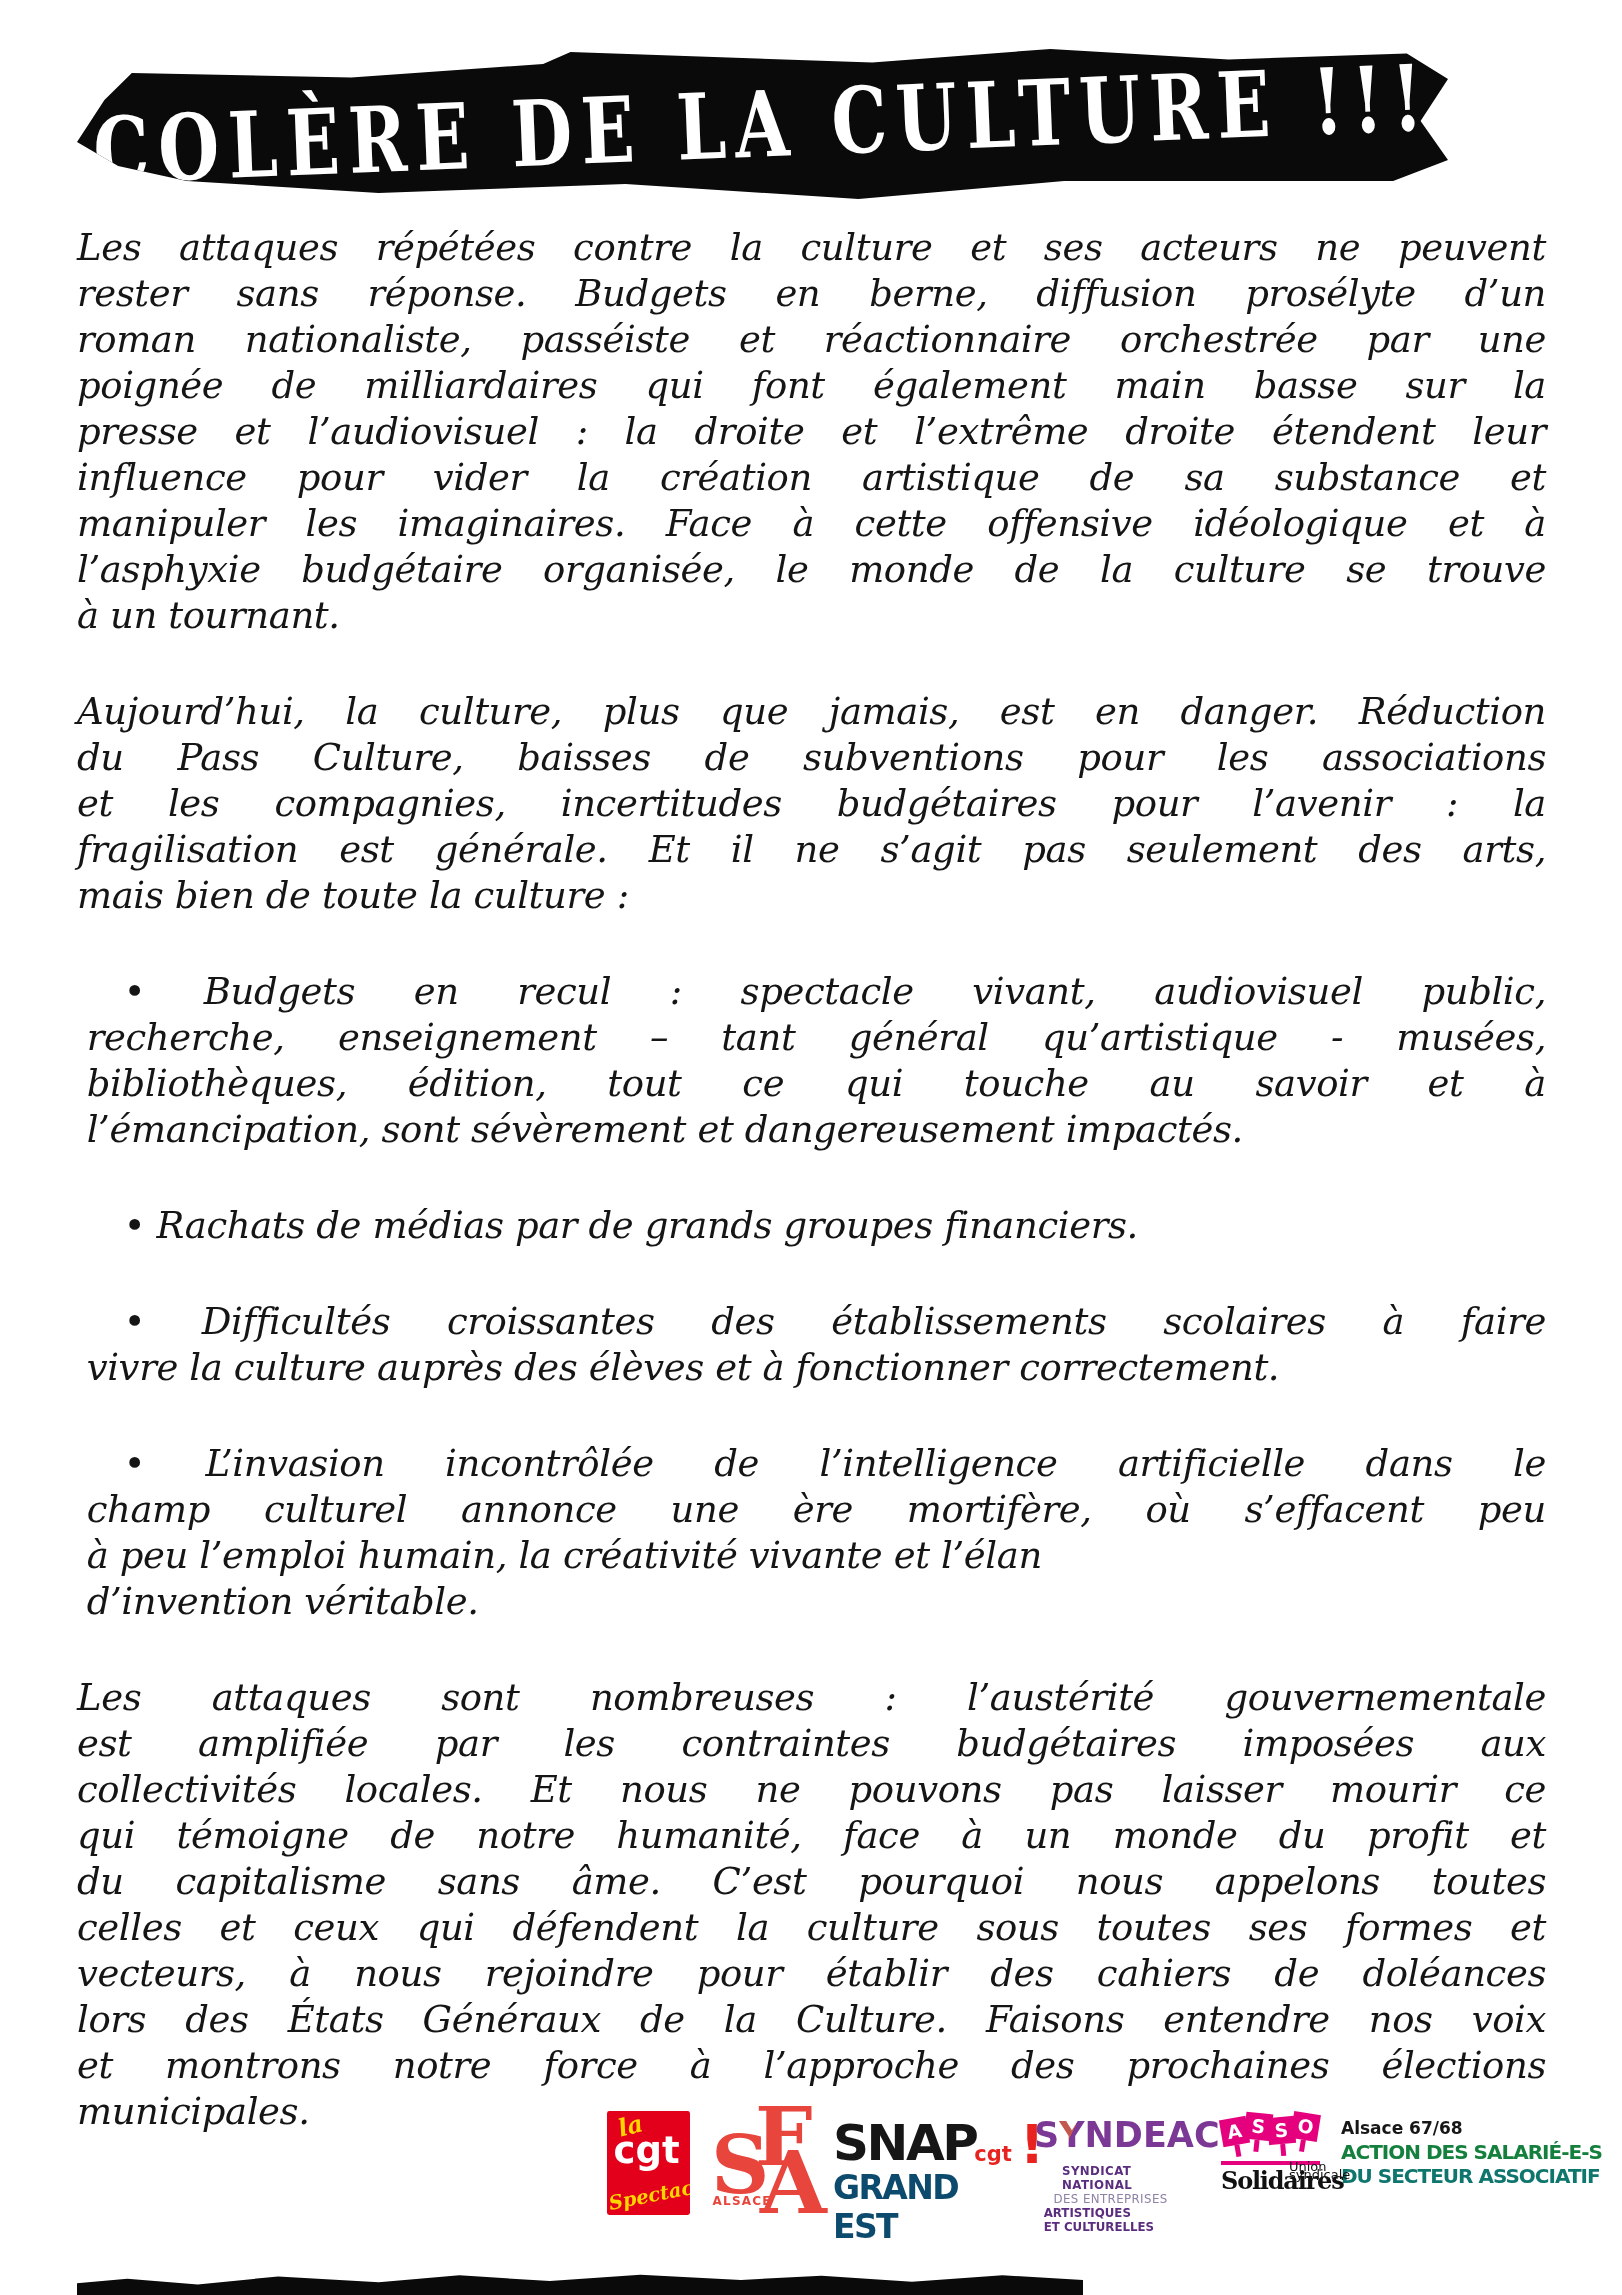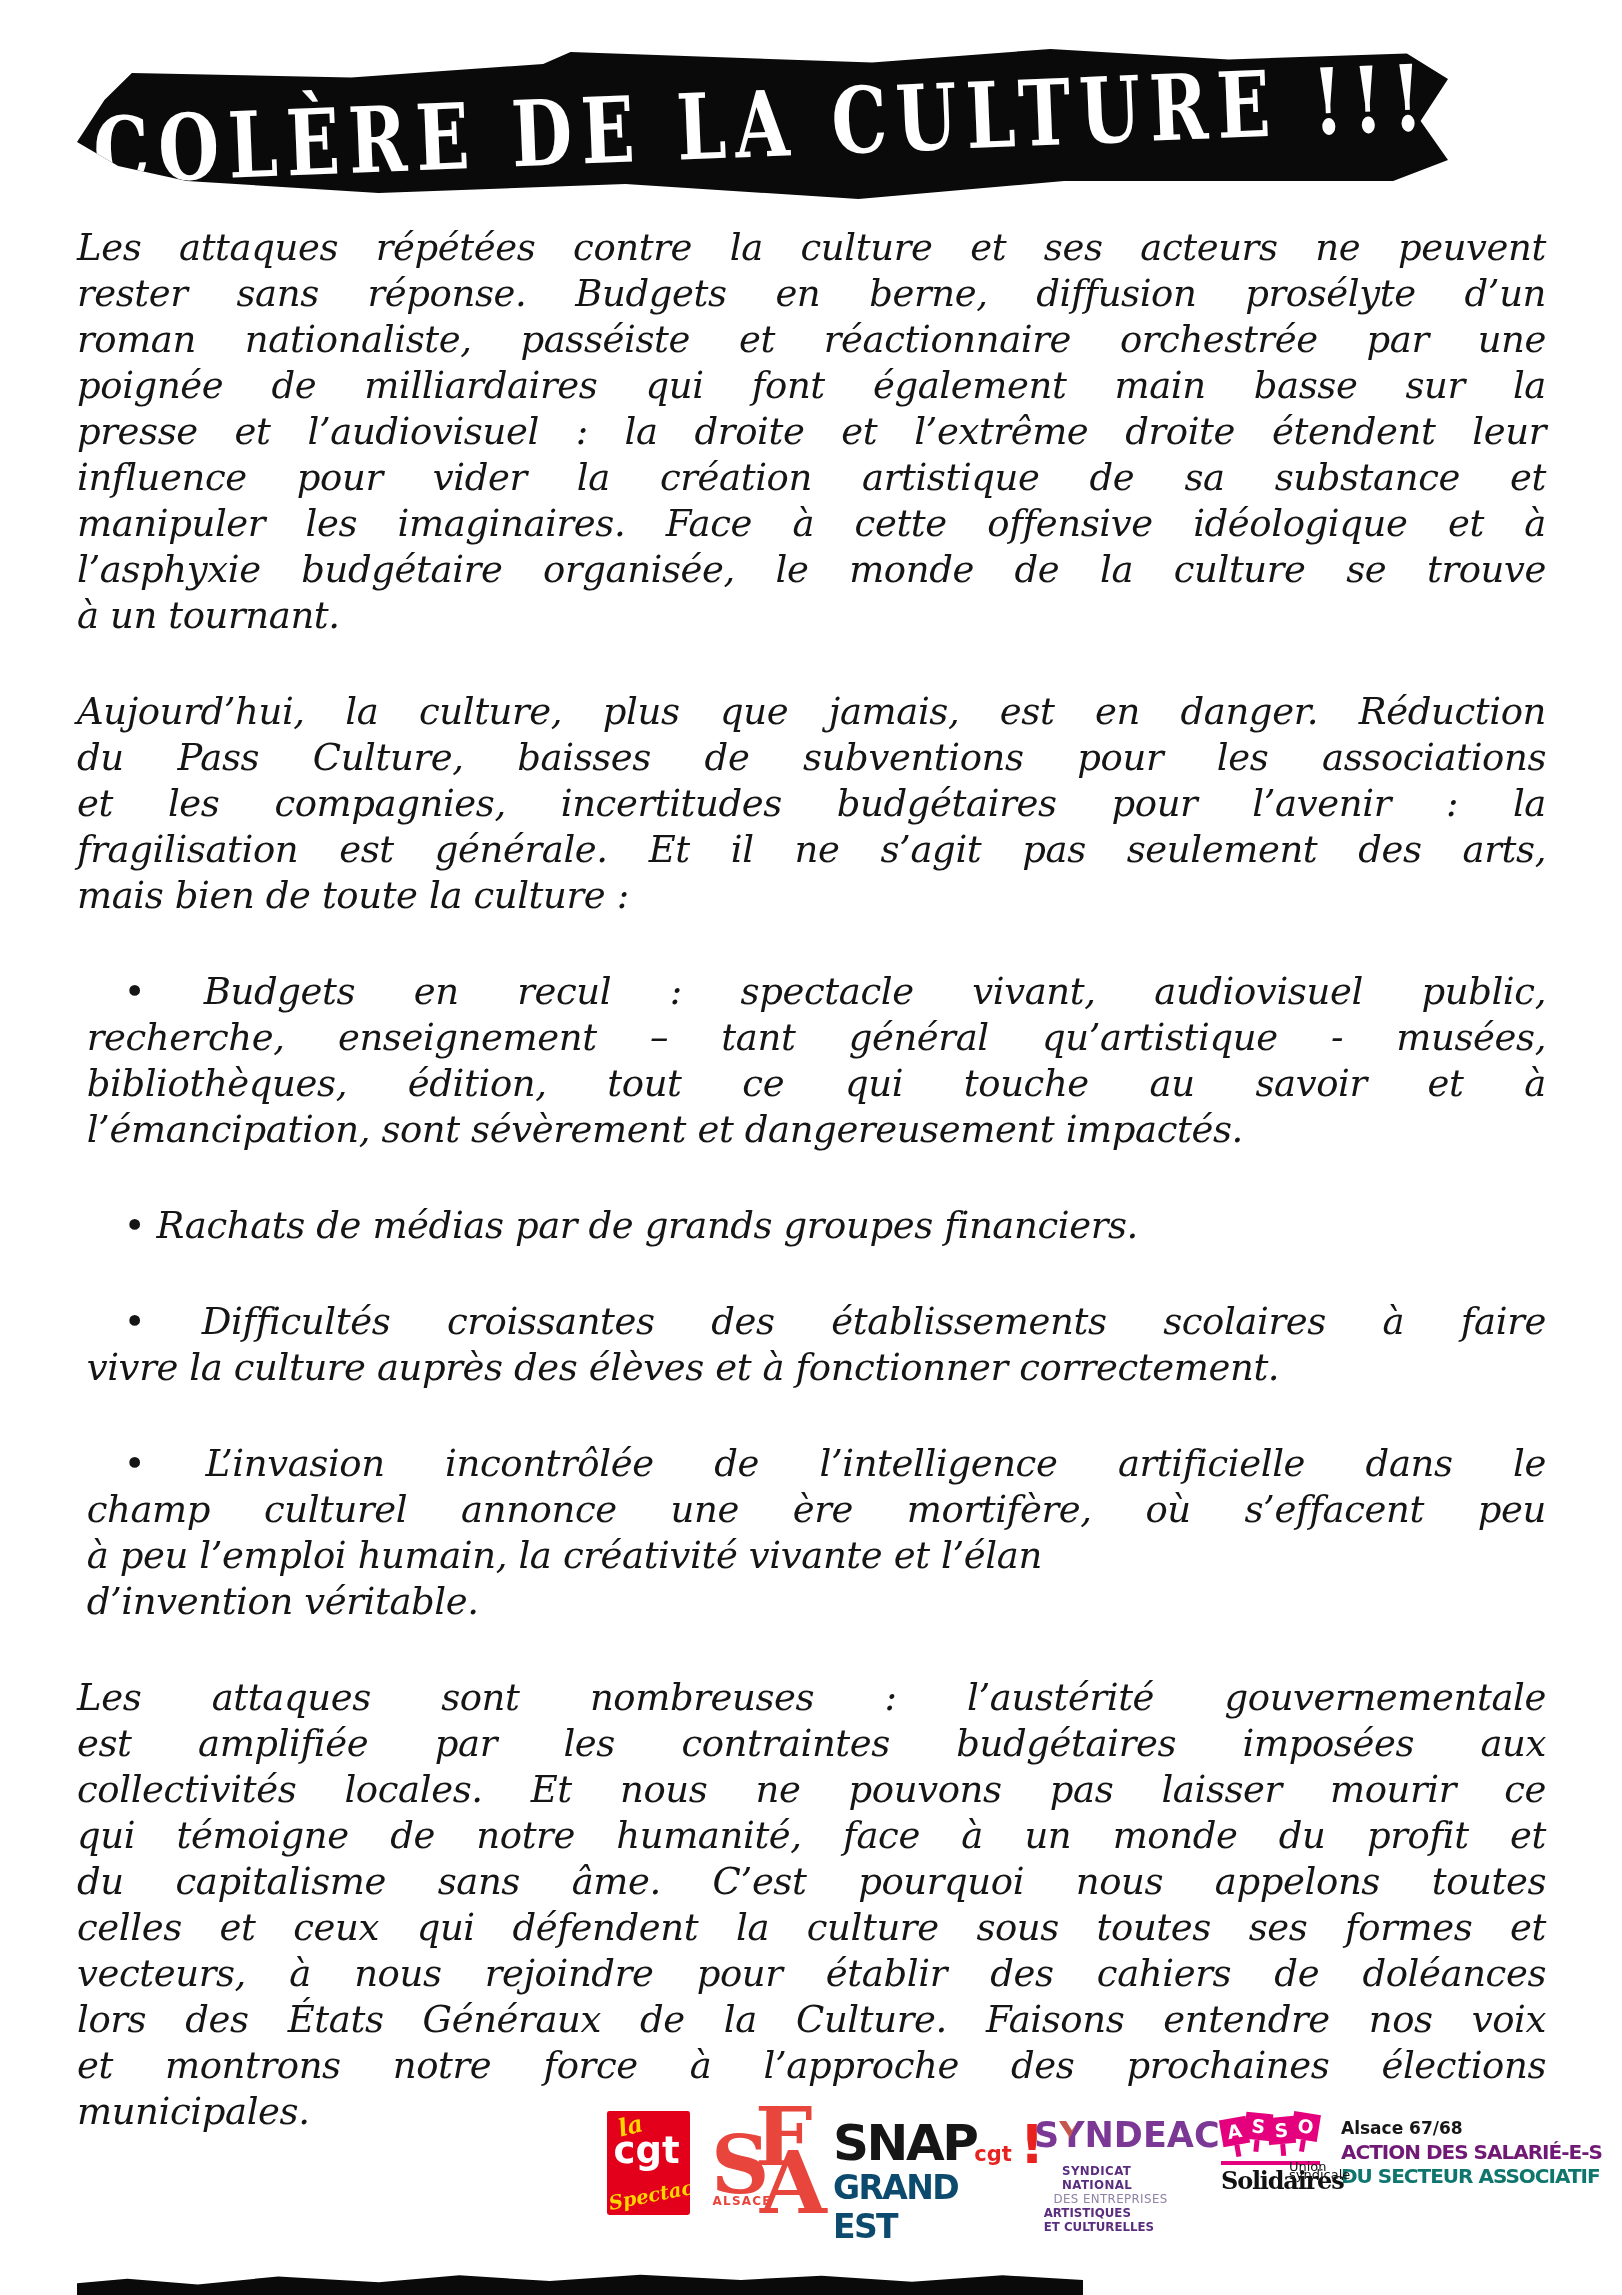--- a/index.html
+++ b/index.html
@@ -91,21 +91,21 @@
   .placard.p4 { left:71px; top:1.6px; transform:rotate(9deg); }
   .asso-bar { height:4px; background:#e5007d; margin-top:4.9px; }
   .asso-sol-row { position:relative; margin-top:1.6px; }
   .asso-union { position:absolute; right:0px; top:-3.2px; font-size:13px;
     line-height:7.3px; color:#111; width:31px; }
   .asso-solidaires { font-family:"DejaVu Serif",serif; font-weight:bold;
     font-size:24px; color:#111; letter-spacing:-1.2px; }
 
   .action { margin-top:6.5px; }
   .action-line1 { font-weight:bold; font-size:17px; color:#161616; }
-  .action-line2 { font-weight:bold; font-size:20px; color:#701a75;
+  .action-line2 { font-weight:bold; font-size:20px; color:#15803d;
     letter-spacing:-1px; margin-top:2.4px; }
   .action-line3 { font-weight:bold; font-size:20px; color:#0f766e;
     letter-spacing:-1px; }
 
   
   .bottom-bar {
     position:absolute; left:77px; top:2273px; width:1006px; height:23px;
     background:#0a0a0a;
     clip-path:polygon(0 100%,0 45%,5% 25%,12% 50%,20% 15%,30% 40%,38% 10%,
       47% 35%,56% 8%,66% 30%,74% 12%,83% 38%,92% 10%,100% 30%,100% 100%);

